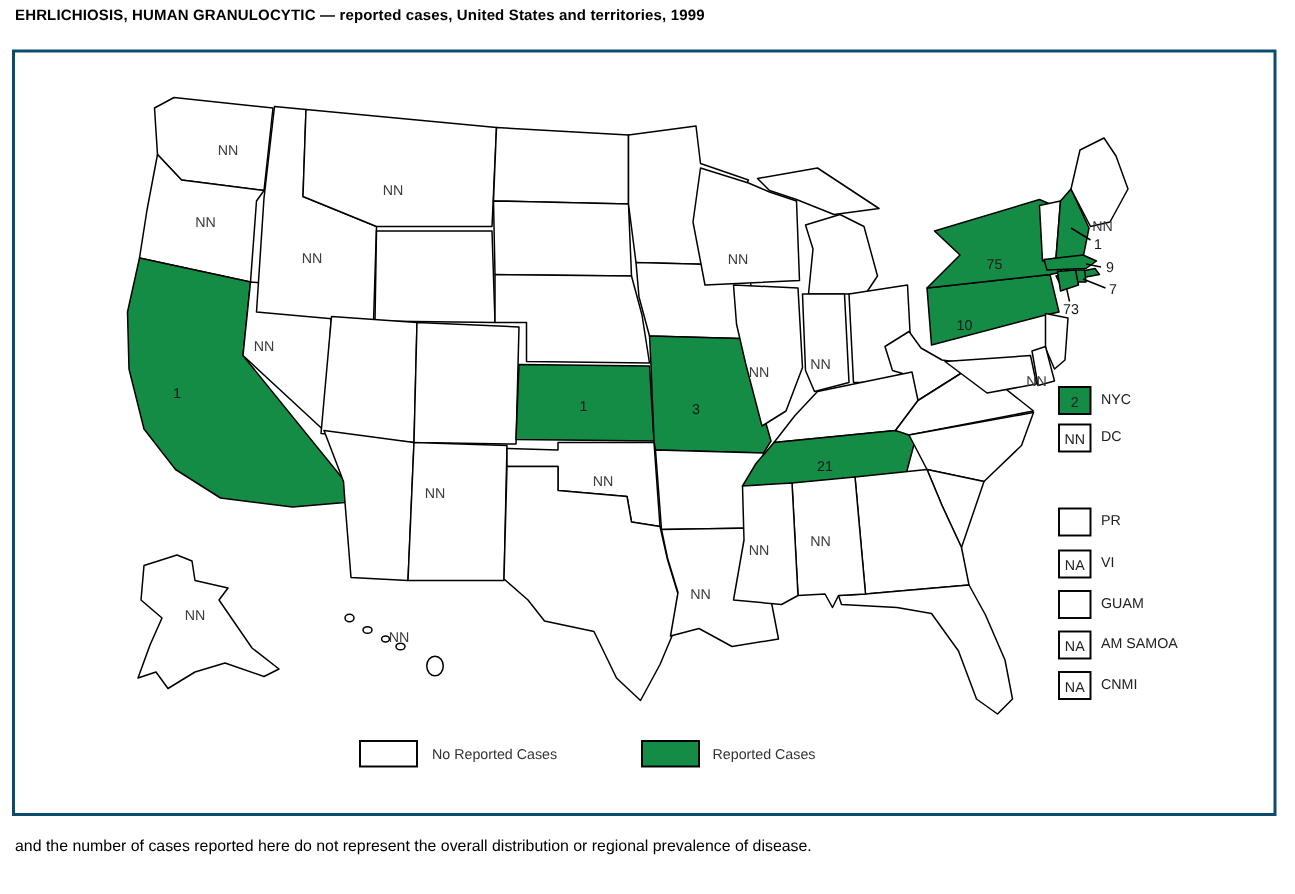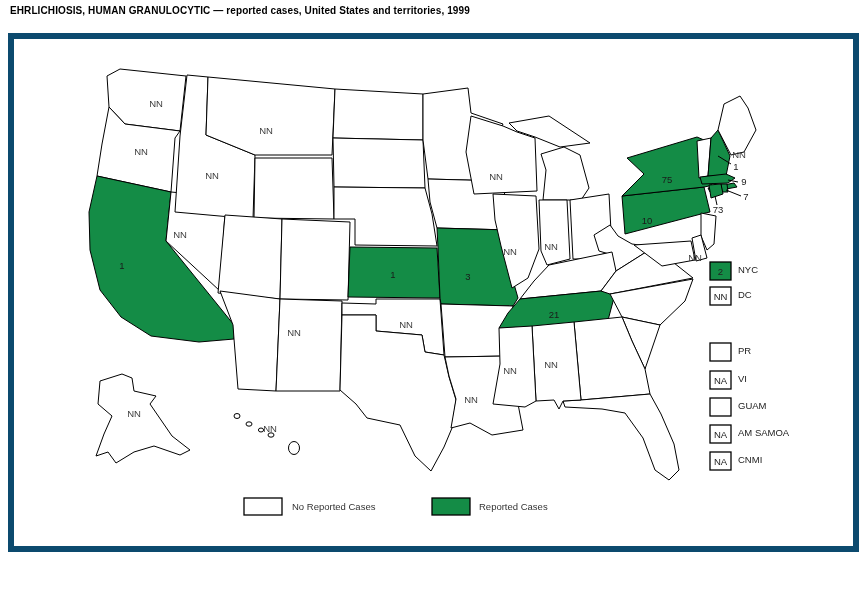--- a/index.html
+++ b/index.html
@@ -1,18 +1,18 @@
 <!DOCTYPE html>
 <html><head>
 <meta charset="utf-8">
 <style>
   html,body{margin:0;padding:0;background:#fff;}
   body{width:863px;height:596px;position:relative;font-family:"Liberation Sans",sans-serif;color:#000;overflow:hidden;}
   .title{position:absolute;left:10px;top:5px;font-size:10px;font-weight:bold;letter-spacing:.1px;white-space:nowrap;}
-  .map-frame{position:absolute;left:8px;top:33px;width:839px;height:507px;border:6px solid #0c4a6e;background:#fff;}
+  .map-frame{position:absolute;left:8px;top:33px;width:839px;height:507px;border:2px solid #0c4a6e;background:#fff;}
   .footnote{position:absolute;left:10px;top:558px;width:848px;font-size:10.6px;line-height:13.5px;}
   svg{display:block;}
   .state{fill:#ffffff;stroke:#000;stroke-width:1;stroke-linejoin:round;}
   .state.reported{fill:#148c46;}
   .lbl{font-size:9.5px;fill:#3d3d3d;text-anchor:middle;}
   .num{font-size:9.5px;fill:#1a1a1a;text-anchor:middle;}
   .leader{stroke:#000;stroke-width:1;fill:none;}
   .sidebox{fill:#fff;stroke:#000;stroke-width:1.3;}
   .sidebox.reported{fill:#148c46;}
   .sidelbl{font-size:9.5px;fill:#222;text-anchor:start;}
@@ -159,13 +159,14 @@
   <g>
     <rect class="sidebox" x="240" y="494" width="38" height="17"></rect>
     <text class="legtext" x="288" y="506">No Reported Cases</text>
     <rect class="sidebox reported" x="428" y="494" width="38" height="17"></rect>
     <text class="legtext" x="475" y="506">Reported Cases</text>
   </g>
 </svg>
 </div>
 
 <div class="footnote">
+  <div>and the number of cases reported here do not represent the overall distribution or regional prevalence of disease.</div>
 </div>
 
 </body></html>

